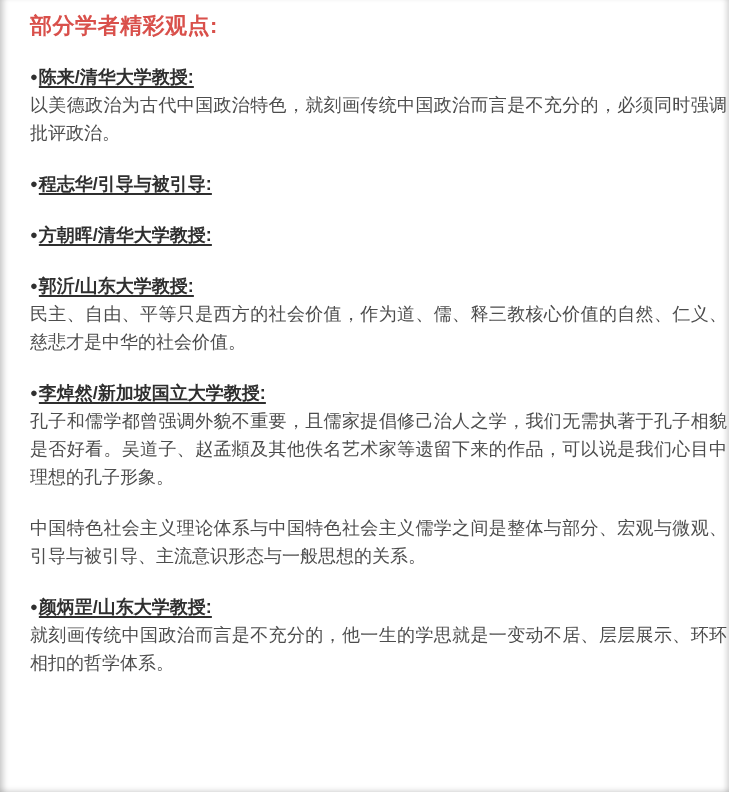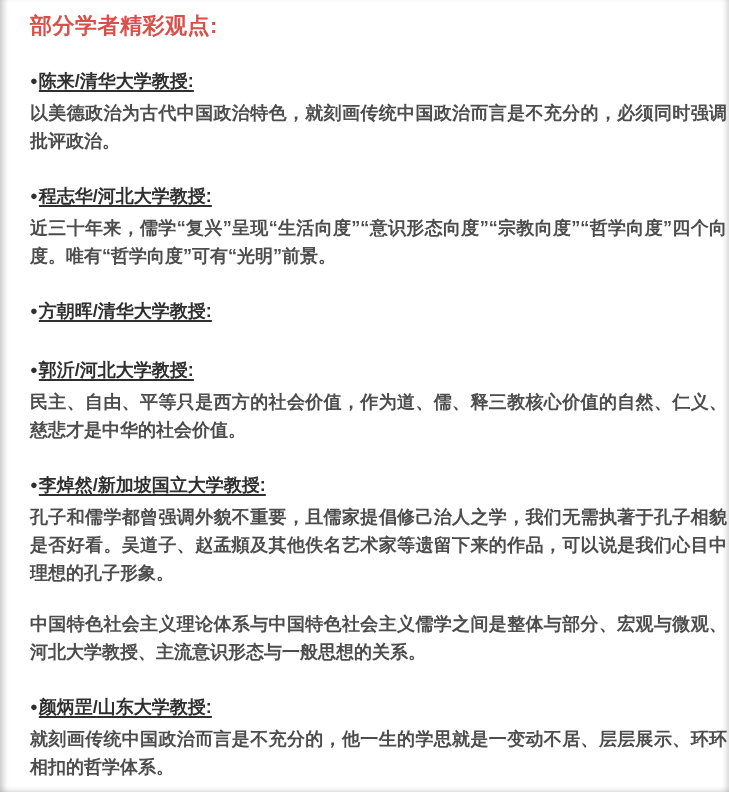--- a/index.html
+++ b/index.html
@@ -26,77 +26,75 @@
     font-size: 22px;
     line-height: 28px;
     font-weight: bold;
     letter-spacing: 0.5px;
     color: var(--c-title, #d9504b);
   }
   .section { margin-top: 23px; }
   .scholar-heading {
     margin: 0;
     font-size: 18px;
-    line-height: 35px;
+    line-height: 28px;
     font-weight: bold;
     color: var(--c-heading, #2f2f2f);
     white-space: nowrap;
   }
   .scholar-heading .bullet {
     font-size: 13px;
     vertical-align: 2px;
     margin-right: 1px;
   }
   .scholar-heading .name {
     text-decoration: underline;
     text-decoration-thickness: 2px;
     text-underline-offset: 3px;
   }
   .quote {
     margin: 0;
     font-size: 18px;
     line-height: 28px;
     color: var(--c-body, #4d4d4d);
     text-align: justify;
-    font-weight: bold;
   }
 </style>
 </head>
 <body>
 
 <div class="page">
 
   <h1 class="page-title">部分学者精彩观点:</h1>
 
   <div class="section">
     <h2 class="scholar-heading"><span class="bullet">●</span><span class="name">陈来/清华大学教授:</span></h2>
     <p class="quote">以美德政治为古代中国政治特色，就刻画传统中国政治而言是不充分的，必须同时强调批评政治。</p>
   </div>
 
   <div class="section">
-    <h2 class="scholar-heading"><span class="bullet">●</span><span class="name">程志华/河北大学教授:</span></h2>
-    <p class="quote">近三十年来，儒学“复兴”呈现“生活向度”“意识形态向度”“宗教向度”“哲学向度”四个向度。唯有“哲学向度”可有“光明”前景。</p>
+    <h2 class="scholar-heading"><span class="bullet">●</span><span class="name">程志华/引导与被引导:</span></h2>
   </div>
 
   <div class="section">
     <h2 class="scholar-heading"><span class="bullet">●</span><span class="name">方朝晖/清华大学教授:</span></h2>
   </div>
 
   <div class="section">
-    <h2 class="scholar-heading"><span class="bullet">●</span><span class="name">郭沂/河北大学教授:</span></h2>
+    <h2 class="scholar-heading"><span class="bullet">●</span><span class="name">郭沂/山东大学教授:</span></h2>
     <p class="quote">民主、自由、平等只是西方的社会价值，作为道、儒、释三教核心价值的自然、仁义、慈悲才是中华的社会价值。</p>
   </div>
 
   <div class="section">
     <h2 class="scholar-heading"><span class="bullet">●</span><span class="name">李焯然/新加坡国立大学教授:</span></h2>
     <p class="quote">孔子和儒学都曾强调外貌不重要，且儒家提倡修己治人之学，我们无需执著于孔子相貌是否好看。吴道子、赵孟頫及其他佚名艺术家等遗留下来的作品，可以说是我们心目中理想的孔子形象。</p>
   </div>
 
   <div class="section">
-    <p class="quote">中国特色社会主义理论体系与中国特色社会主义儒学之间是整体与部分、宏观与微观、河北大学教授、主流意识形态与一般思想的关系。</p>
+    <p class="quote">中国特色社会主义理论体系与中国特色社会主义儒学之间是整体与部分、宏观与微观、引导与被引导、主流意识形态与一般思想的关系。</p>
   </div>
 
   <div class="section">
     <h2 class="scholar-heading"><span class="bullet">●</span><span class="name">颜炳罡/山东大学教授:</span></h2>
     <p class="quote">就刻画传统中国政治而言是不充分的，他一生的学思就是一变动不居、层层展示、环环相扣的哲学体系。</p>
   </div>
 
 </div>
 
 </body></html>

